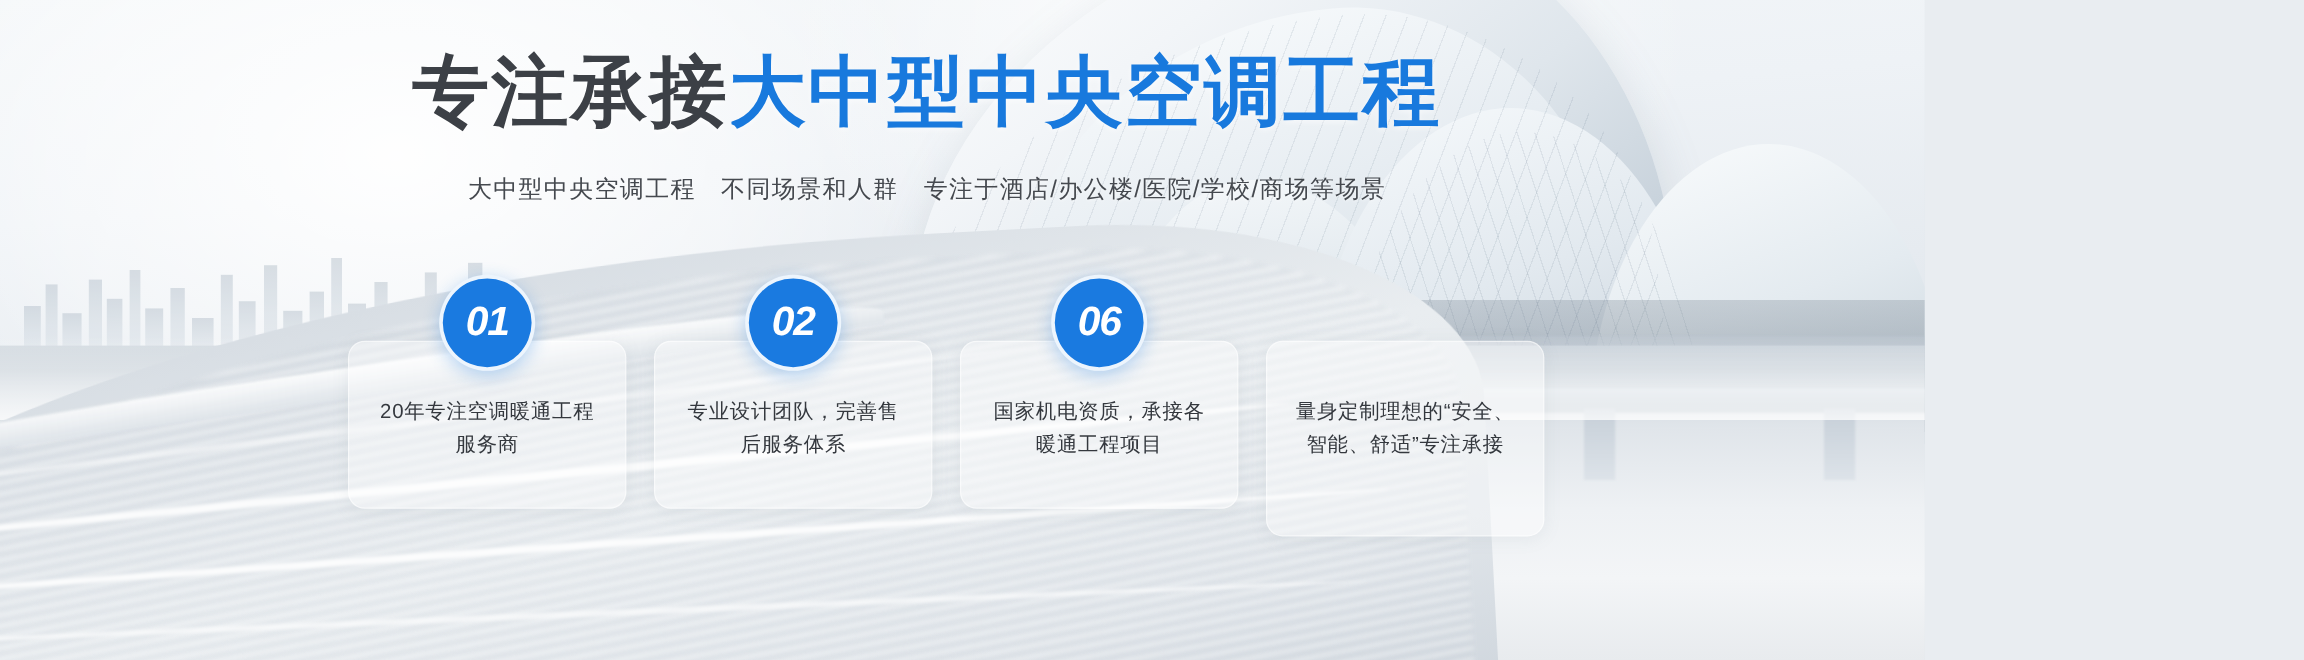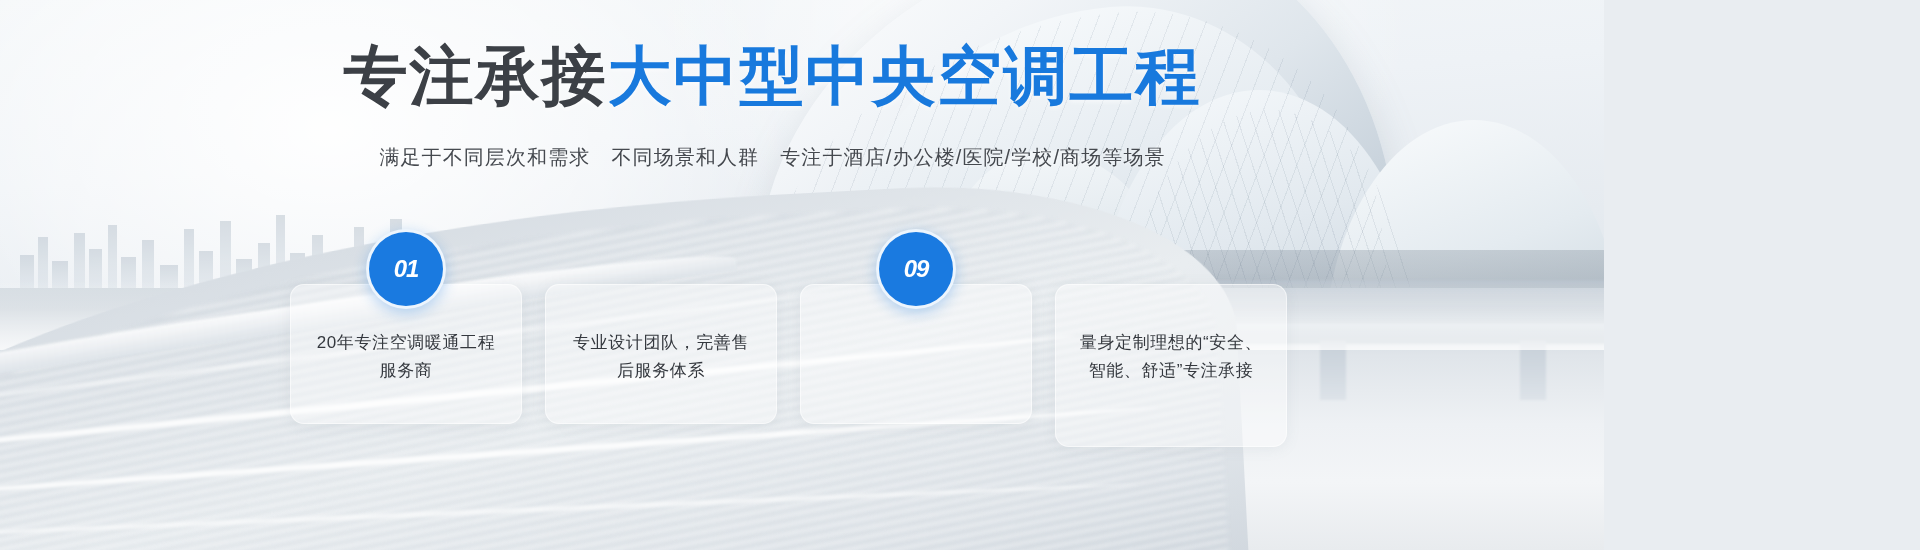--- a/index.html
+++ b/index.html
@@ -190,21 +190,21 @@
 
   .badge {
     position:absolute; left:50%; top:-56px;
     transform:translateX(-50%);
     width:80px; height:80px; border-radius:50%;
     background:#1a7ae0;
     border:3px solid rgba(255,255,255,.92);
     box-shadow:0 4px 14px rgba(26,122,224,.30);
     display:flex; align-items:center; justify-content:center;
     color:#ffffff;
-    font-size:24px; font-weight:bold; font-style:italic;
+    font-size:34px; font-weight:bold; font-style:italic;
     letter-spacing:-1px;
   }
 
   .c1 { left:0px; }
   .c2 { left:255px; }
   .c3 { left:510px; }
   .c4 { left:765px; }
 </style>
 </head>
 <body>
@@ -299,40 +299,42 @@
     <div class="road-line rl2"></div>
     <div class="road-line rl3"></div>
   </div>
 
   <div class="content">
 
     <div class="headline">
       <span class="hl-dark">专注承接</span><span class="hl-blue">大中型中央空调工程</span>
     </div>
 
-    <div class="subhead">满足于不同层次和需求　不同场景和人群　专注于酒店/办公楼/医院/学校/商场等场景</div>
+    <div class="subhead">大中型中央空调工程　不同场景和人群　专注于酒店/办公楼/医院/学校/商场等场景</div>
 
     <div class="cards">
 
       <div class="card c1">
         <div class="card-body">
           <div class="badge">01</div>
           <span>20年专注空调暖通工程服务商</span>
         </div>
       </div>
 
       <div class="card c2">
         <div class="card-body">
+          <div class="badge">02</div>
           <span>专业设计团队，完善售后服务体系</span>
         </div>
       </div>
 
       <div class="card c3">
         <div class="card-body">
-          <div class="badge">09</div>
+          <div class="badge">06</div>
+          <span>国家机电资质，承接各暖通工程项目</span>
         </div>
       </div>
 
       <div class="card c4 tall">
         <div class="card-body">
           <span>量身定制理想的“安全、智能、舒适”专注承接</span>
         </div>
       </div>
 
     </div>

